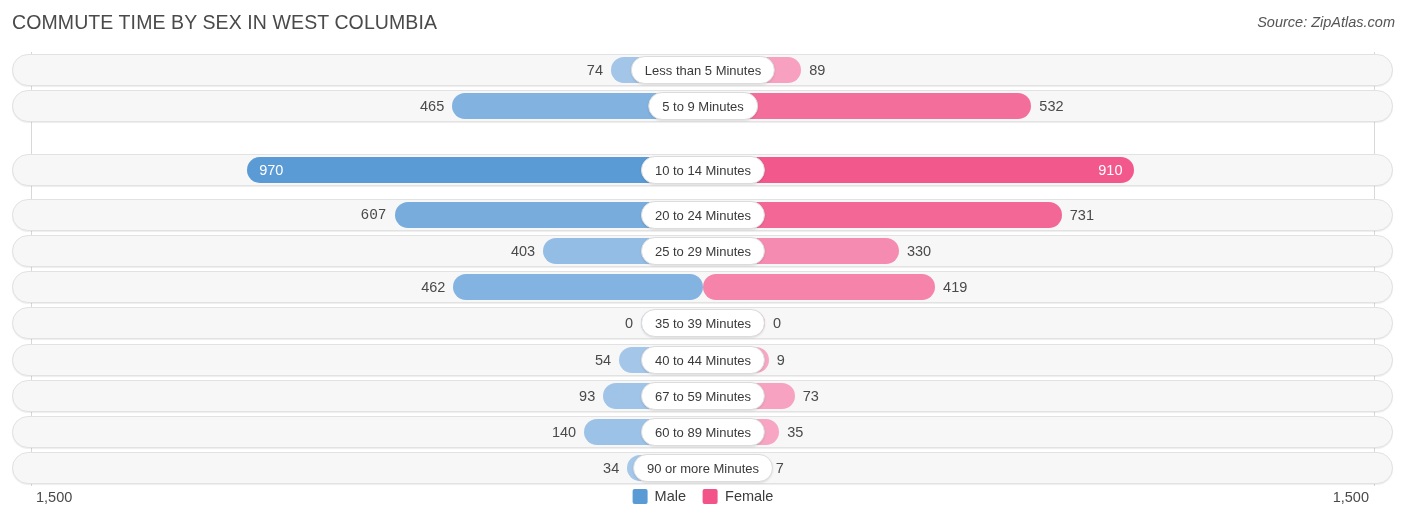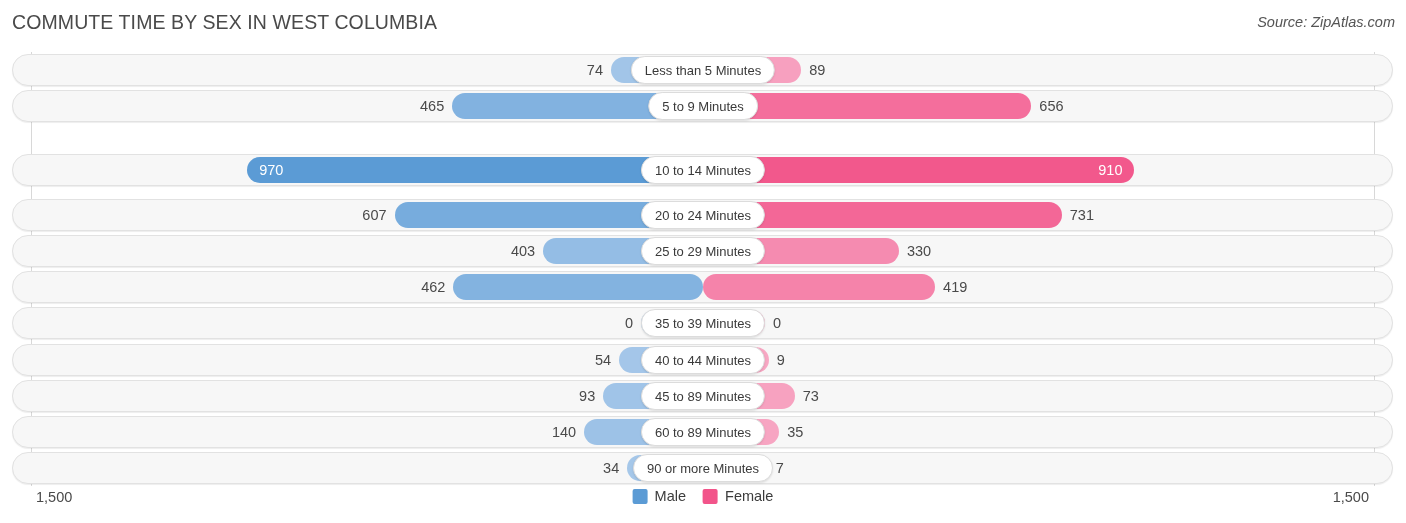--- a/index.html
+++ b/index.html
@@ -90,35 +90,35 @@
         <div class="barval male" style="right: 803.044px;">74</div>
         <div class="bar female" style="width: 98.134px; background: rgb(247, 160, 191);"></div>
         <div class="barval female" style="left: 809.134px;">89</div>
         <div class="catlabel">Less than 5 Minutes</div>
       </div>
       <div class="row" style="top: 36.2px;">
         <div class="track"></div>
         <div class="bar male" style="width: 250.79px; background: rgb(130, 178, 224);"></div>
         <div class="barval male" style="right: 961.79px;">465</div>
         <div class="bar female" style="width: 328.336px; background: rgb(244, 110, 156);"></div>
-        <div class="barval female" style="left: 1039.34px;">656</div>
+        <div class="barval female" style="left: 1039.34px;">532</div>
         <div class="catlabel">5 to 9 Minutes</div>
       </div>
       <div class="row" style="top: 72.4px; margin-top: 28px;">
         <div class="track"></div>
         <div class="bar male" style="width: 455.82px; background: rgb(91, 155, 213);"></div>
         <div class="barval male inside" style="left: 259.18px; text-align: left;">970</div>
         <div class="bar female" style="width: 431.46px; background: rgb(242, 88, 140);"></div>
         <div class="barval female inside" style="right: 283.54px; text-align: right;">910</div>
         <div class="catlabel">10 to 14 Minutes</div>
       </div>
       <div class="row" style="top: 144.8px;">
         <div class="track"></div>
         <div class="bar male" style="width: 308.442px; background: rgb(119, 172, 221);"></div>
-        <div class="barval male" style="right: 1019.44px;">607</div>
+        <div class="barval male" style="right: 1019.44px; font-family: Liberation Mono, monospace;">607</div>
         <div class="bar female" style="width: 358.786px; background: rgb(243, 103, 151);"></div>
         <div class="barval female" style="left: 1069.79px;">731</div>
         <div class="catlabel">20 to 24 Minutes</div>
       </div>
       <div class="row" style="top: 181px;">
         <div class="track"></div>
         <div class="bar male" style="width: 159.846px; background: rgb(148, 189, 229);"></div>
         <div class="barval male" style="right: 870.846px;">403</div>
         <div class="bar female" style="width: 195.98px; background: rgb(245, 139, 176);"></div>
         <div class="barval female" style="left: 906.98px;">330</div>
@@ -146,21 +146,21 @@
         <div class="bar female" style="width: 65.654px; background: rgb(247, 167, 195);"></div>
         <div class="barval female" style="left: 776.654px;">9</div>
         <div class="catlabel">40 to 44 Minutes</div>
       </div>
       <div class="row" style="top: 325.8px;">
         <div class="track"></div>
         <div class="bar male" style="width: 99.758px; background: rgb(160, 196, 232);"></div>
         <div class="barval male" style="right: 810.758px;">93</div>
         <div class="bar female" style="width: 91.638px; background: rgb(247, 162, 192);"></div>
         <div class="barval female" style="left: 802.638px;">73</div>
-        <div class="catlabel">45 to 89 Minutes</div>
+        <div class="catlabel">67 to 59 Minutes</div>
       </div>
       <div class="row" style="top: 362px;">
         <div class="track"></div>
         <div class="bar male" style="width: 118.84px; background: rgb(157, 194, 231);"></div>
         <div class="barval male" style="right: 829.84px;">140</div>
         <div class="bar female" style="width: 76.21px; background: rgb(247, 165, 194);"></div>
         <div class="barval female" style="left: 787.21px;">35</div>
         <div class="catlabel">60 to 89 Minutes</div>
       </div>
       <div class="row" style="top: 398.2px;">

